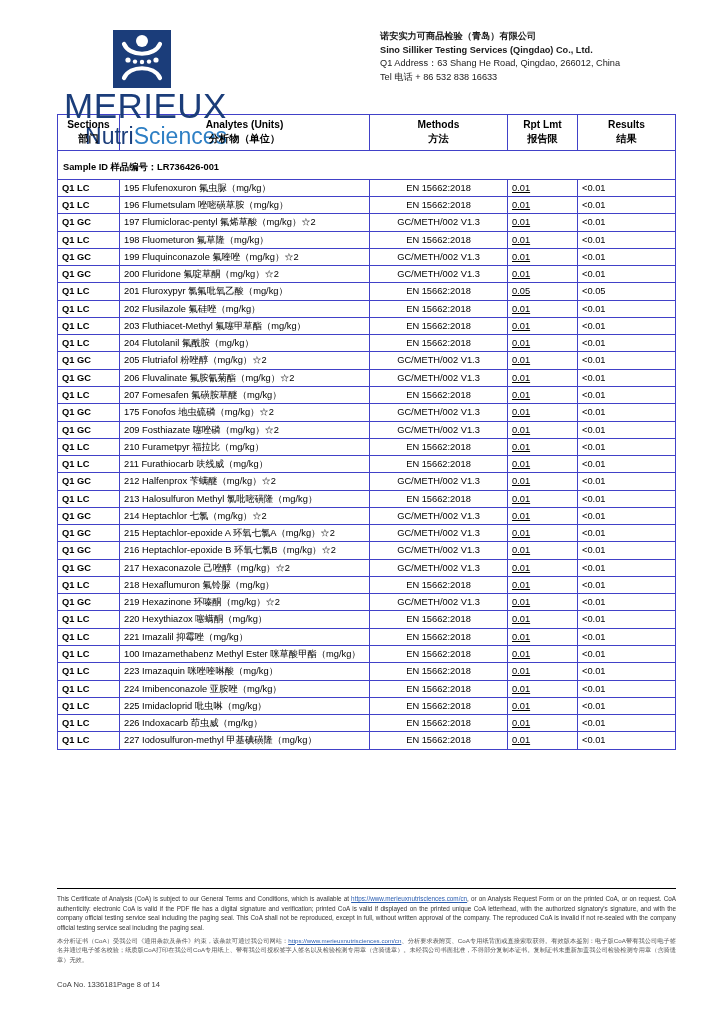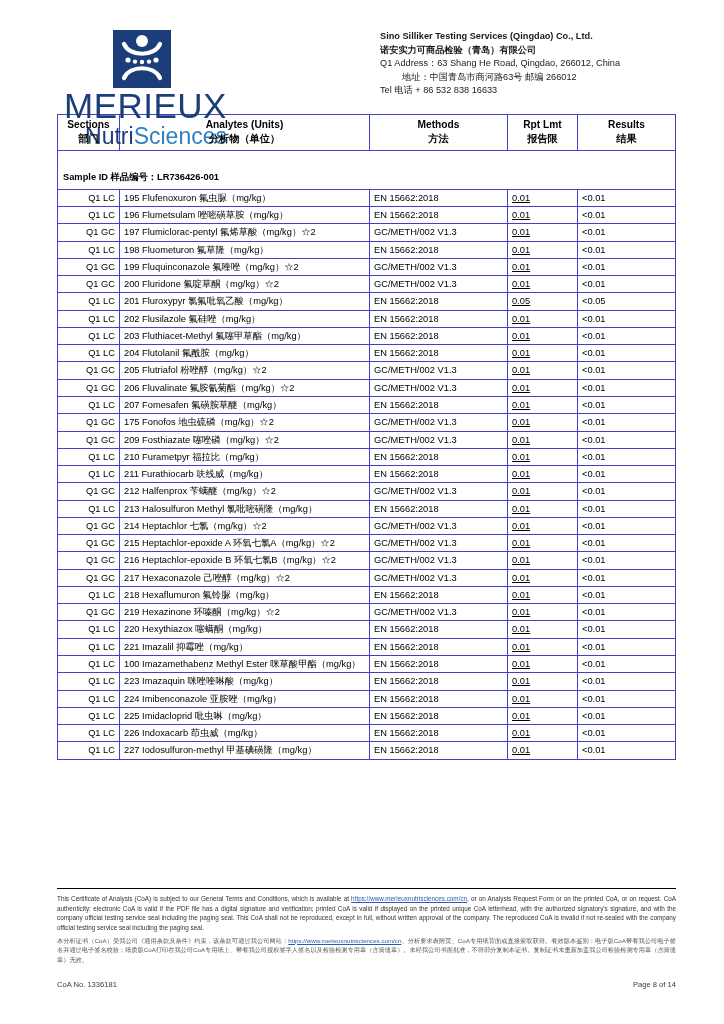--- a/index.html
+++ b/index.html
@@ -95,36 +95,36 @@
     font-size: 9.3px;
     line-height: 1.32;
   }
   table.coa thead th {
     text-align: center;
     font-weight: bold;
     font-size: 10.2px;
     padding: 3px 2px 4px;
     line-height: 1.35;
   }
-  td.c-sec { text-align: right; width: 62px; }
+  td.c-sec { text-align: left; width: 62px; font-weight: bold; }
   td.c-ana { width: 250px; }
-  td.c-met { width: 138px; }
+  td.c-met { width: 138px; text-align: center; }
   td.c-lmt { width: 70px; text-decoration: underline; }
   td.c-res { width: 98px; }
 
   .span-row td {
     border-left: 1px solid #4141c8;
     border-right: 1px solid #4141c8;
     border-top: 1px solid #4141c8;
     border-bottom: 1px solid #4141c8;
     font-weight: bold;
     font-size: 10.4px;
     padding: 4px 5px 4px 5px;
   }
-  .span-row.sample td { padding: 20px 5px 6px 5px; }
+  .span-row.sample td { padding: 10px 5px 6px 5px; }
   .span-row.suite td { padding: 5px 5px 6px 5px; line-height: 1.45; }
 
   
   .footer {
     position: absolute;
     left: 0;
     top: 888px;
     width: 724px;
     padding: 0 48px 0 57px;
   }
@@ -150,21 +150,20 @@
     color: #2a5db0;
     text-decoration: underline;
   }
   .foot-bottom {
     position: absolute;
     top: 92px;
     left: 0;
     width: 724px;
     padding: 0 48px 0 57px;
     display: flex;
-    justify-content: space-between;
     font-size: 7.6px;
     color: #3a3a3a;
   }
 </style>
 </head>
 <body>
 
 <div class="page">
 
   <div class="header">
@@ -183,24 +182,23 @@
           <path d="M11 48 C17 35, 41 35, 47 48" stroke="#ffffff" stroke-width="4.2" fill="none" stroke-linecap="round"></path>
         </svg>
       </div>
       <div class="logo-text">
         <span class="logo-merieux">MERIEUX</span>
         <span class="logo-nutri"><span class="dark">Nutri</span><span>Sciences</span></span>
       </div>
     </div>
 
     <div class="company-block">
+      <div class="b">诺安实力可商品检验（青岛）有限公司</div>
       <div class="b">Sino Silliker Testing Services (Qingdao) Co., Ltd.</div>
-      <div class="b">诺安实力可商品检验（青岛）有限公司</div>
       <div>Q1  Address：63 Shang He Road, Qingdao, 266012, China</div>
-      <div class="ind">地址：中国青岛市商河路63号 邮编 266012</div>
       <div>Tel 电话 + 86 532 838 16633</div>
     </div>
   </div>
 
   <div class="table-wrap">
     <table class="coa">
       <thead>
         <tr>
           <th style="width:62px">
             <div>Sections</div>

